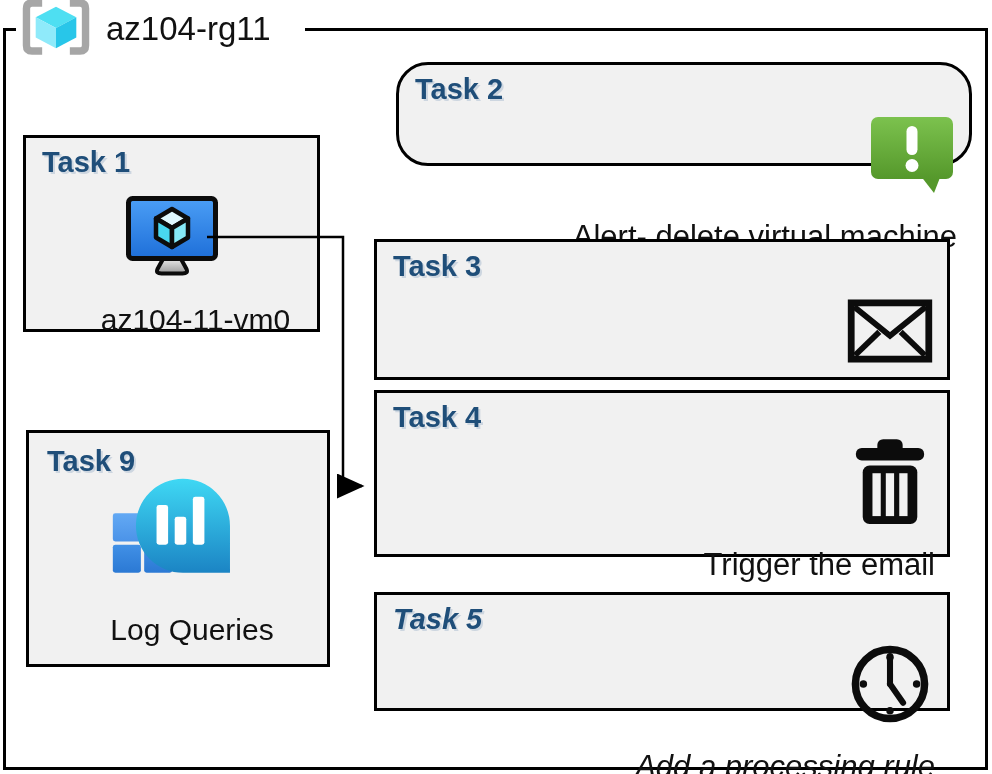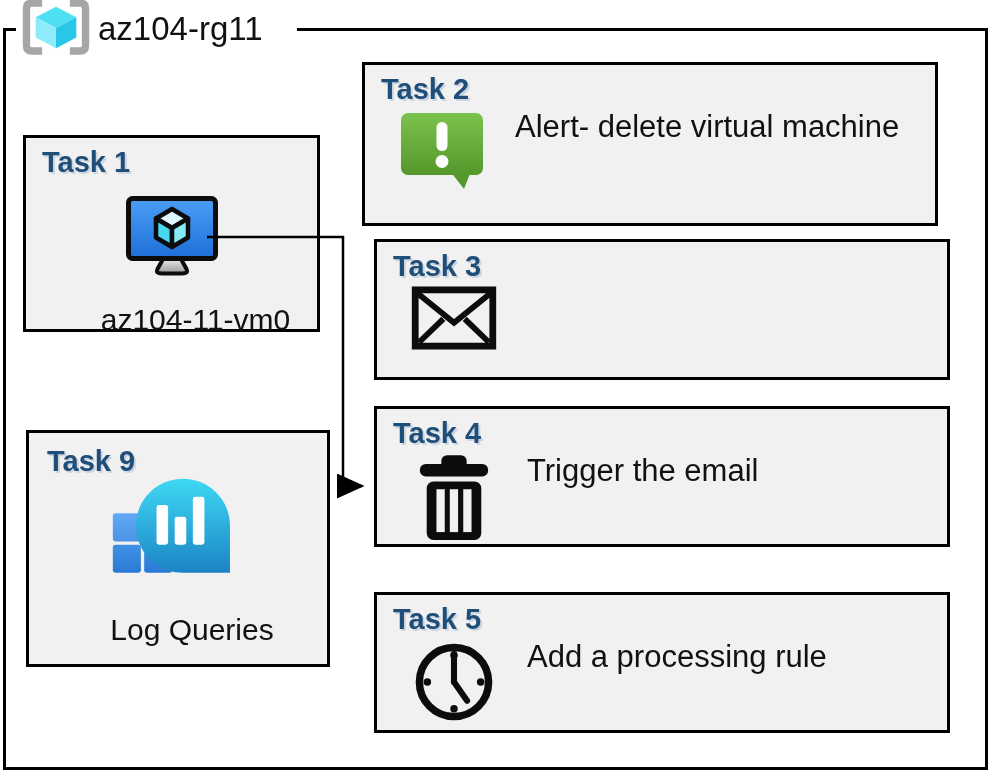--- a/index.html
+++ b/index.html
@@ -8,41 +8,41 @@
     font-family:"Liberation Sans", sans-serif; overflow:hidden;
   }
   .outer-box {
     position:absolute; left:3px; top:28px; width:985px; height:742px;
     border:3px solid #000; box-sizing:border-box; background:#ffffff;
   }
   .rg-label-strip {
     position:absolute; left:16px; top:1px; height:55px; z-index:2;
     background:#ffffff; display:flex; align-items:center; padding:0 34px 0 4px;
   }
-  .rg-title { font-size:33px; color:#111; margin-left:6px; white-space:nowrap; }
+  .rg-title { font-size:33px; color:#111; margin-left:14px; white-space:nowrap; }
   .task-box {
     position:absolute; background:#f1f1f1; border:3px solid #000;
     box-sizing:border-box; z-index:1;
   }
   .task-header {
     position:absolute; left:16px; top:8px; font-size:29px; font-weight:bold;
     color:#1f4e79; text-shadow:2px 2px 0 rgba(175,192,210,0.55); white-space:nowrap;
   }
   
   .box-task1 { left:23px;  top:135px; width:297px; height:197px; }
   .box-task6 { left:26px;  top:430px; width:304px; height:237px; }
   
-  .box-task2 { left:362px; top:62px;  width:576px; height:164px; }
+  .box-task2 { left:396px; top:62px;  width:576px; height:104px;border-radius:32px; }
   .box-task3 { left:374px; top:239px; width:576px; height:141px;padding-left:33px; }
-  .box-task4 { left:374px; top:406px; width:576px; height:141px; }
-  .box-task5 { left:374px; top:592px; width:576px; height:141px; }
+  .box-task4 { left:374px; top:390px; width:576px; height:167px; }
+  .box-task5 { left:374px; top:592px; width:576px; height:119px;font-style:italic; }
 
   .task-row {
     position:absolute; left:32px; top:44px; right:12px; height:90px;
-    display:flex; align-items:flex-start; gap:28px;
+    display:flex; align-items:flex-end; gap:20px;flex-direction:column;
   }
   .icon-cell { width:90px; display:flex; justify-content:center; align-items:center; flex:0 0 90px; }
   .task-label { font-size:31px; color:#111; white-space:nowrap; }
 
   .vm-icon-wrap  { position:absolute; left:50%; top:58px; transform:translateX(-50%); }
   .t1-label { position:absolute; left:0; right:0; top:165px; text-align:center; font-size:30px; color:#111;margin-left:48px; }
   .t6-icon-wrap  { position:absolute; left:50%; top:44px; transform:translateX(-50%); }
   .t6-label { position:absolute; left:0; right:0; top:180px; text-align:center; font-size:30px; color:#111;padding-left:28px; }
 
   .connector-layer {

